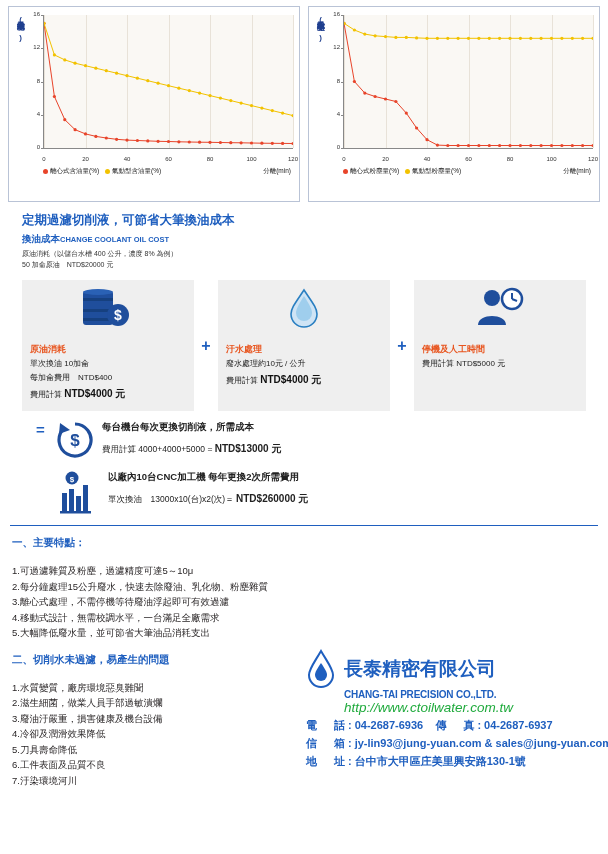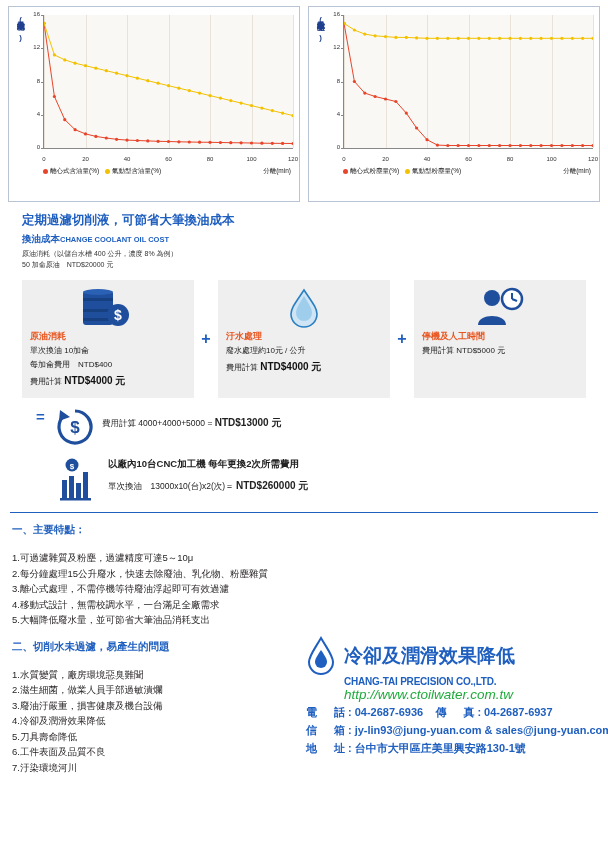--- a/index.html
+++ b/index.html
@@ -138,21 +138,21 @@
     justify-content: center;
     font-size: 16px;
     color: #1f5fbf;
     font-weight: bold;
   }
   .card-icon { height: 40px; display:flex; align-items:center; justify-content:center; }
   .card-h {
     color: #e8551f;
     font-weight: bold;
     font-size: 9px;
-    margin-top: 2px;
+    margin-top: 15px;
   }
   .card-l {
     font-size: 8px;
     color: #222;
     line-height: 12px;
     margin-top: 2px;
   }
   .card-total {
     font-size: 8px;
     color: #222;
@@ -499,20 +499,21 @@
 <div class="eq-row">
   <div class="eq-sign">=</div>
   <div class="circ-icon">
     <svg width="38" height="38" viewBox="0 0 38 38">
       <path d="M19 3 a16 16 0 1 1 -11.3 4.7" fill="none" stroke="#1f4e9c" stroke-width="3.2"></path>
       <polygon points="4,2 14,9 3,13" fill="#1f4e9c"></polygon>
       <text x="19" y="25" font-size="17" fill="#1f4e9c" text-anchor="middle" font-family="Liberation Sans, sans-serif" font-weight="bold">$</text>
     </svg>
   </div>
   <div class="eq-text">
+    <div class="eq-t1">每台機台每次更換切削液，所需成本</div>
     <div class="eq-t2">
       <span>費用計算 4000+4000+5000 =</span>
       <b>NTD$13000 元</b>
     </div>
   </div>
 </div>
 
 <div class="eq-row2">
   <div class="circ-icon">
     <svg width="38" height="44" viewBox="0 0 38 44">
@@ -560,21 +561,21 @@
   </div>
 
   <div class="contact">
     <div class="company-row">
       <span class="drop-logo">
         <svg width="34" height="40" viewBox="0 0 34 40">
           <path d="M17 2 C10 14, 5 20, 5 26 a12 12 0 0 0 24 0 C29 20, 24 14, 17 2 Z" fill="none" stroke="#1f5fbf" stroke-width="2"></path>
           <path d="M17 14 C13 20, 11 23, 11 26 a6 6 0 0 0 12 0 C23 23, 21 20, 17 14 Z" fill="#1f5fbf"></path>
         </svg>
       </span>
-      <span class="company-cn">冷卻及潤滑效果降低</span>
+      <span class="company-cn">長泰精密有限公司</span>
     </div>
     <div class="company-en">CHANG-TAI PRECISION CO.,LTD.</div>
     <div class="url">http://www.ctoilwater.com.tw</div>
     <div class="contact-line">
       <span class="lbl">電　話:</span><span>04-2687-6936</span>
       &nbsp;&nbsp;&nbsp;<span class="lbl">傳　真:</span><span>04-2687-6937</span>
     </div>
     <div class="contact-line">
       <span class="lbl">信　箱:</span><span>jy-lin93@jung-yuan.com &amp; sales@jung-yuan.com</span>
     </div>

